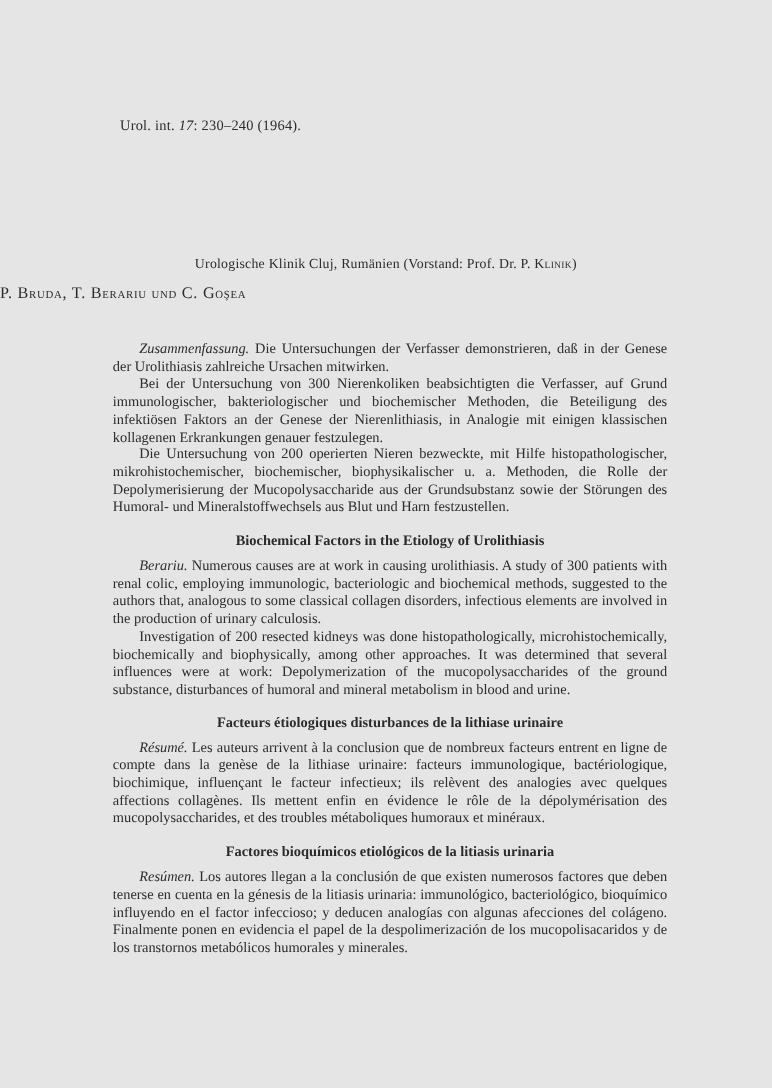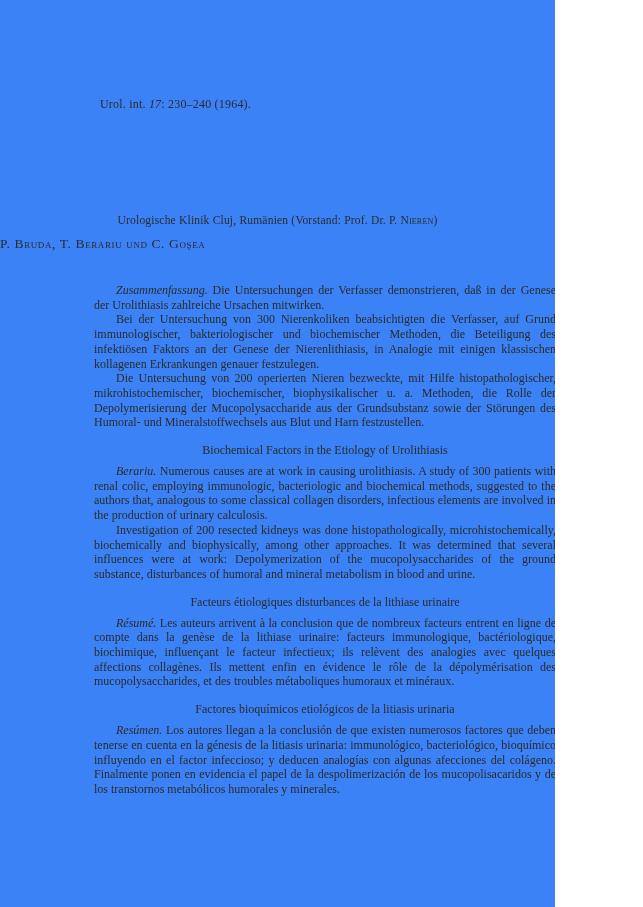--- a/index.html
+++ b/index.html
@@ -4,21 +4,21 @@
 <style>
   * { box-sizing: border-box; }
   html, body { margin: 0; padding: 0; }
   body {
     width: 643px; height: 907px;
     background: #ffffff;
     font-family: "Liberation Serif", "DejaVu Serif", serif;
     color: #2b2b2b;
     -webkit-font-smoothing: antialiased;
   }
-  .page { width: 555px; height: 907px; overflow: hidden; position: relative; background: #3b82f6; }
+  .page { width: 643px; height: 907px; overflow: hidden; position: relative; background: #e5e5e5; }
 
   .journal-line {
     margin: 97px 0 0 100px;
     font-size: 12px;
     line-height: 14px;
     letter-spacing: 0.2px;
   }
   .journal-line i { font-style: italic; }
 
   .affiliation {
@@ -59,32 +59,32 @@
     margin: 0;
     text-indent: 22px;
     text-align: justify;
   }
   .content p .lead { font-style: italic; }
 
   h2.sec-heading {
     margin: 13px 0 6px 0;
     text-align: center;
     font-size: 12px;
-    font-weight: normal;
+    font-weight: bold;
     line-height: 15px;
   }
 </style>
 </head>
 <body>
 
 <div class="page">
 
   <div class="journal-line"><span>Urol. int. </span><i>17</i><span>: 230–240 (1964).</span></div>
 
-  <div class="affiliation"><span>Urologische Klinik Cluj, Rumänien (Vorstand: Prof. Dr. P. </span><span class="sc">Nieren</span><span>)</span></div>
+  <div class="affiliation"><span>Urologische Klinik Cluj, Rumänien (Vorstand: Prof. Dr. P. </span><span class="sc">Klinik</span><span>)</span></div>
 
 
   <div class="authors">P. Bruda, T. Berariu und C. Goşea</div>
 
   <div class="content">
 
     <div>
       <p><span class="lead">Zusammenfassung.</span> <span>Die Untersuchungen der Verfasser demonstrieren, daß in der Genese der Urolithiasis zahlreiche Ursachen mitwirken.</span></p>
       <p>Bei der Untersuchung von 300 Nierenkoliken beabsichtigten die Verfasser, auf Grund immunologischer, bakteriologischer und biochemischer Methoden, die Beteiligung des infektiösen Faktors an der Genese der Nierenlithiasis, in Analogie mit einigen klassischen kollagenen Erkrankungen genauer festzulegen.</p>
       <p>Die Untersuchung von 200 operierten Nieren bezweckte, mit Hilfe histopathologischer, mikrohistochemischer, biochemischer, biophysikalischer u. a. Methoden, die Rolle der Depolymerisierung der Mucopolysaccharide aus der Grundsubstanz sowie der Störungen des Humoral- und Mineralstoffwechsels aus Blut und Harn festzustellen.</p>

